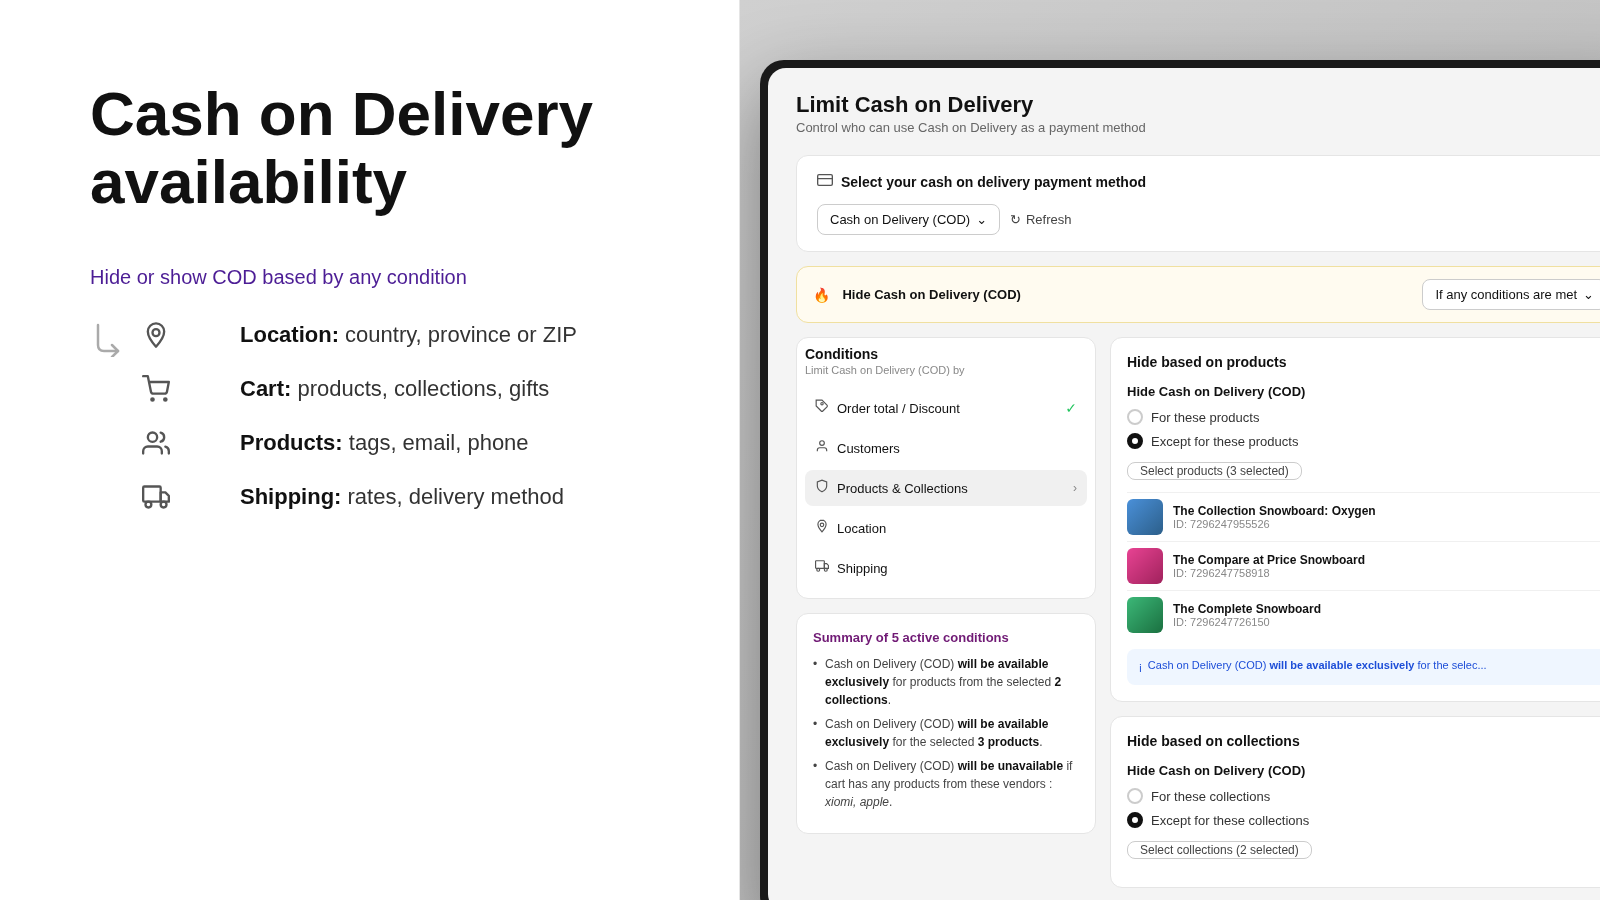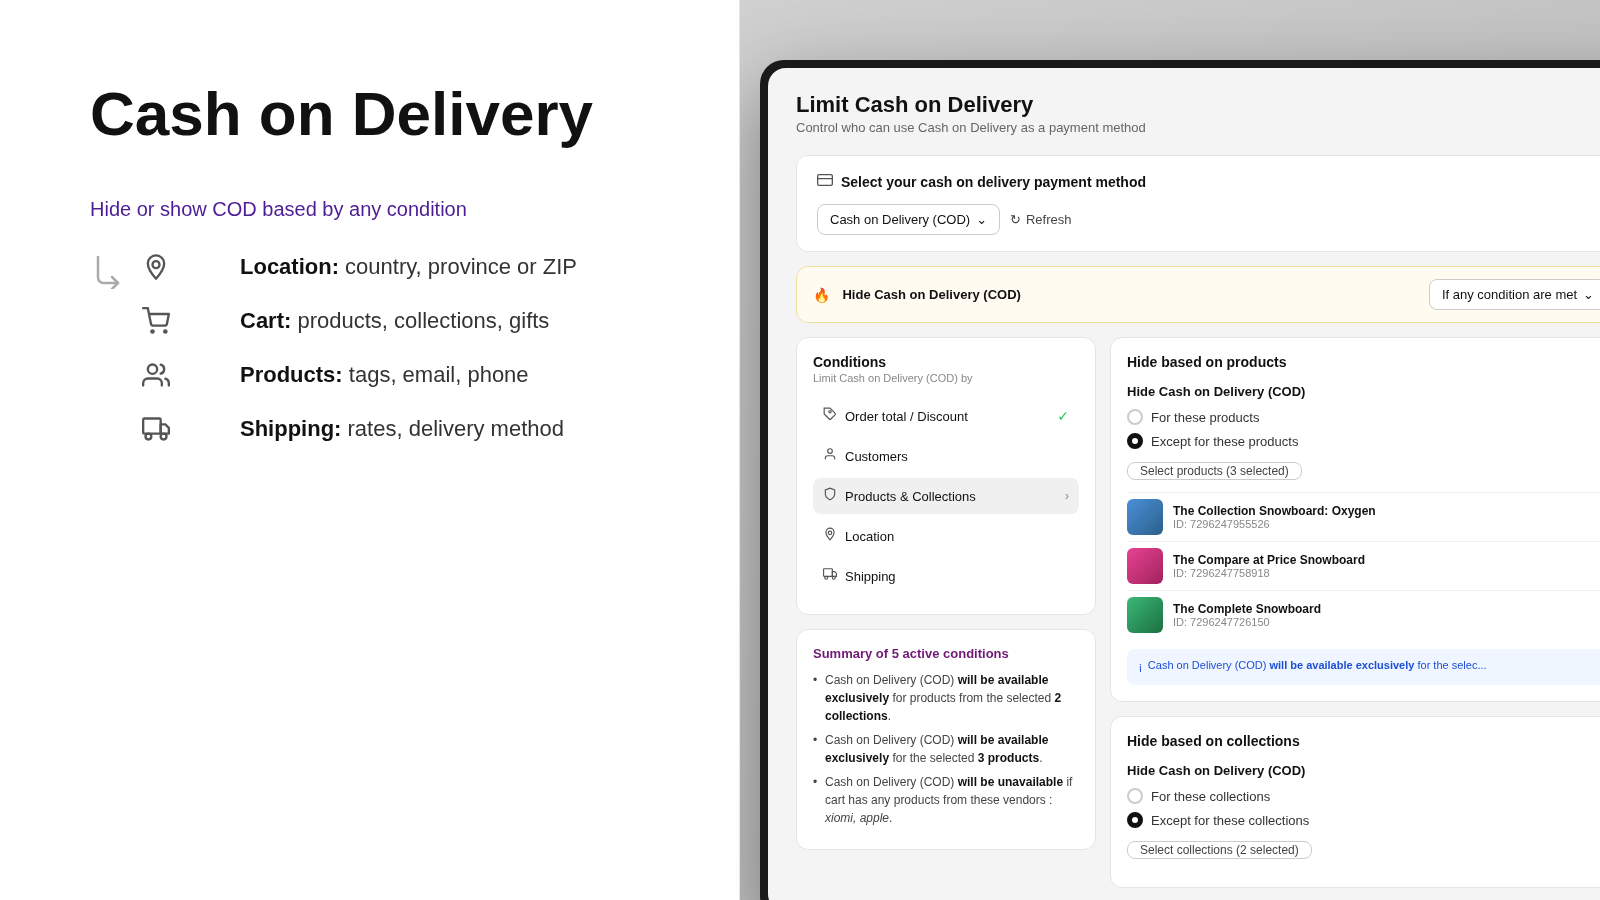--- a/index.html
+++ b/index.html
@@ -217,21 +217,21 @@
     
     .two-col {
       display: flex;
       gap: 14px;
     }
 
     
     .conditions-panel {
       background: #fff;
       border-radius: 12px;
-      padding: 16px;
+      padding: 8px;
       flex: 1;
       border: 1px solid #e5e5e5;
       min-width: 260px;
       max-width: 300px;
     }
 
     .conditions-title {
       font-size: 14px;
       font-weight: 700;
       color: #111;
@@ -448,20 +448,21 @@
     .summary-conditions-panel {
       max-width: 300px;
     }
   </style>
 </head>
 <body>
 
 <div class="left-panel">
   <h1 class="main-title">
     <span>Cash on Delivery</span><br>
+    <span>availability</span>
   </h1>
 
   <p class="subtitle">Hide or show COD based by any condition</p>
 
   <div class="arrow-container">
     <svg class="arrow-svg" width="36" height="36" viewBox="0 0 36 36" fill="none">
       <path d="M8 4 L8 24 Q8 30 14 30 L28 30" stroke="#aaa" stroke-width="2.5" fill="none" stroke-linecap="round"></path>
       <path d="M22 24 L28 30 L22 36" stroke="#aaa" stroke-width="2.5" fill="none" stroke-linecap="round" stroke-linejoin="round"></path>
     </svg>
     <div class="features-list">
@@ -545,21 +546,21 @@
               <span>↻</span>
               <span>Refresh</span>
             </button>
           </div>
         </div>
 
         <div class="hide-cod-banner">
           <span style="font-size:14px;">🔥</span>
           <span class="hide-cod-label">Hide Cash on Delivery (COD)</span>
           <div class="conditions-select">
-            <span>If any condition are met</span>
+            <span>If any conditions are met</span>
             <span>⌄</span>
           </div>
         </div>
 
         <div class="two-col">
 
           <div class="summary-conditions-panel">
 
             <div class="conditions-panel">
               <div class="conditions-title">Conditions</div>

